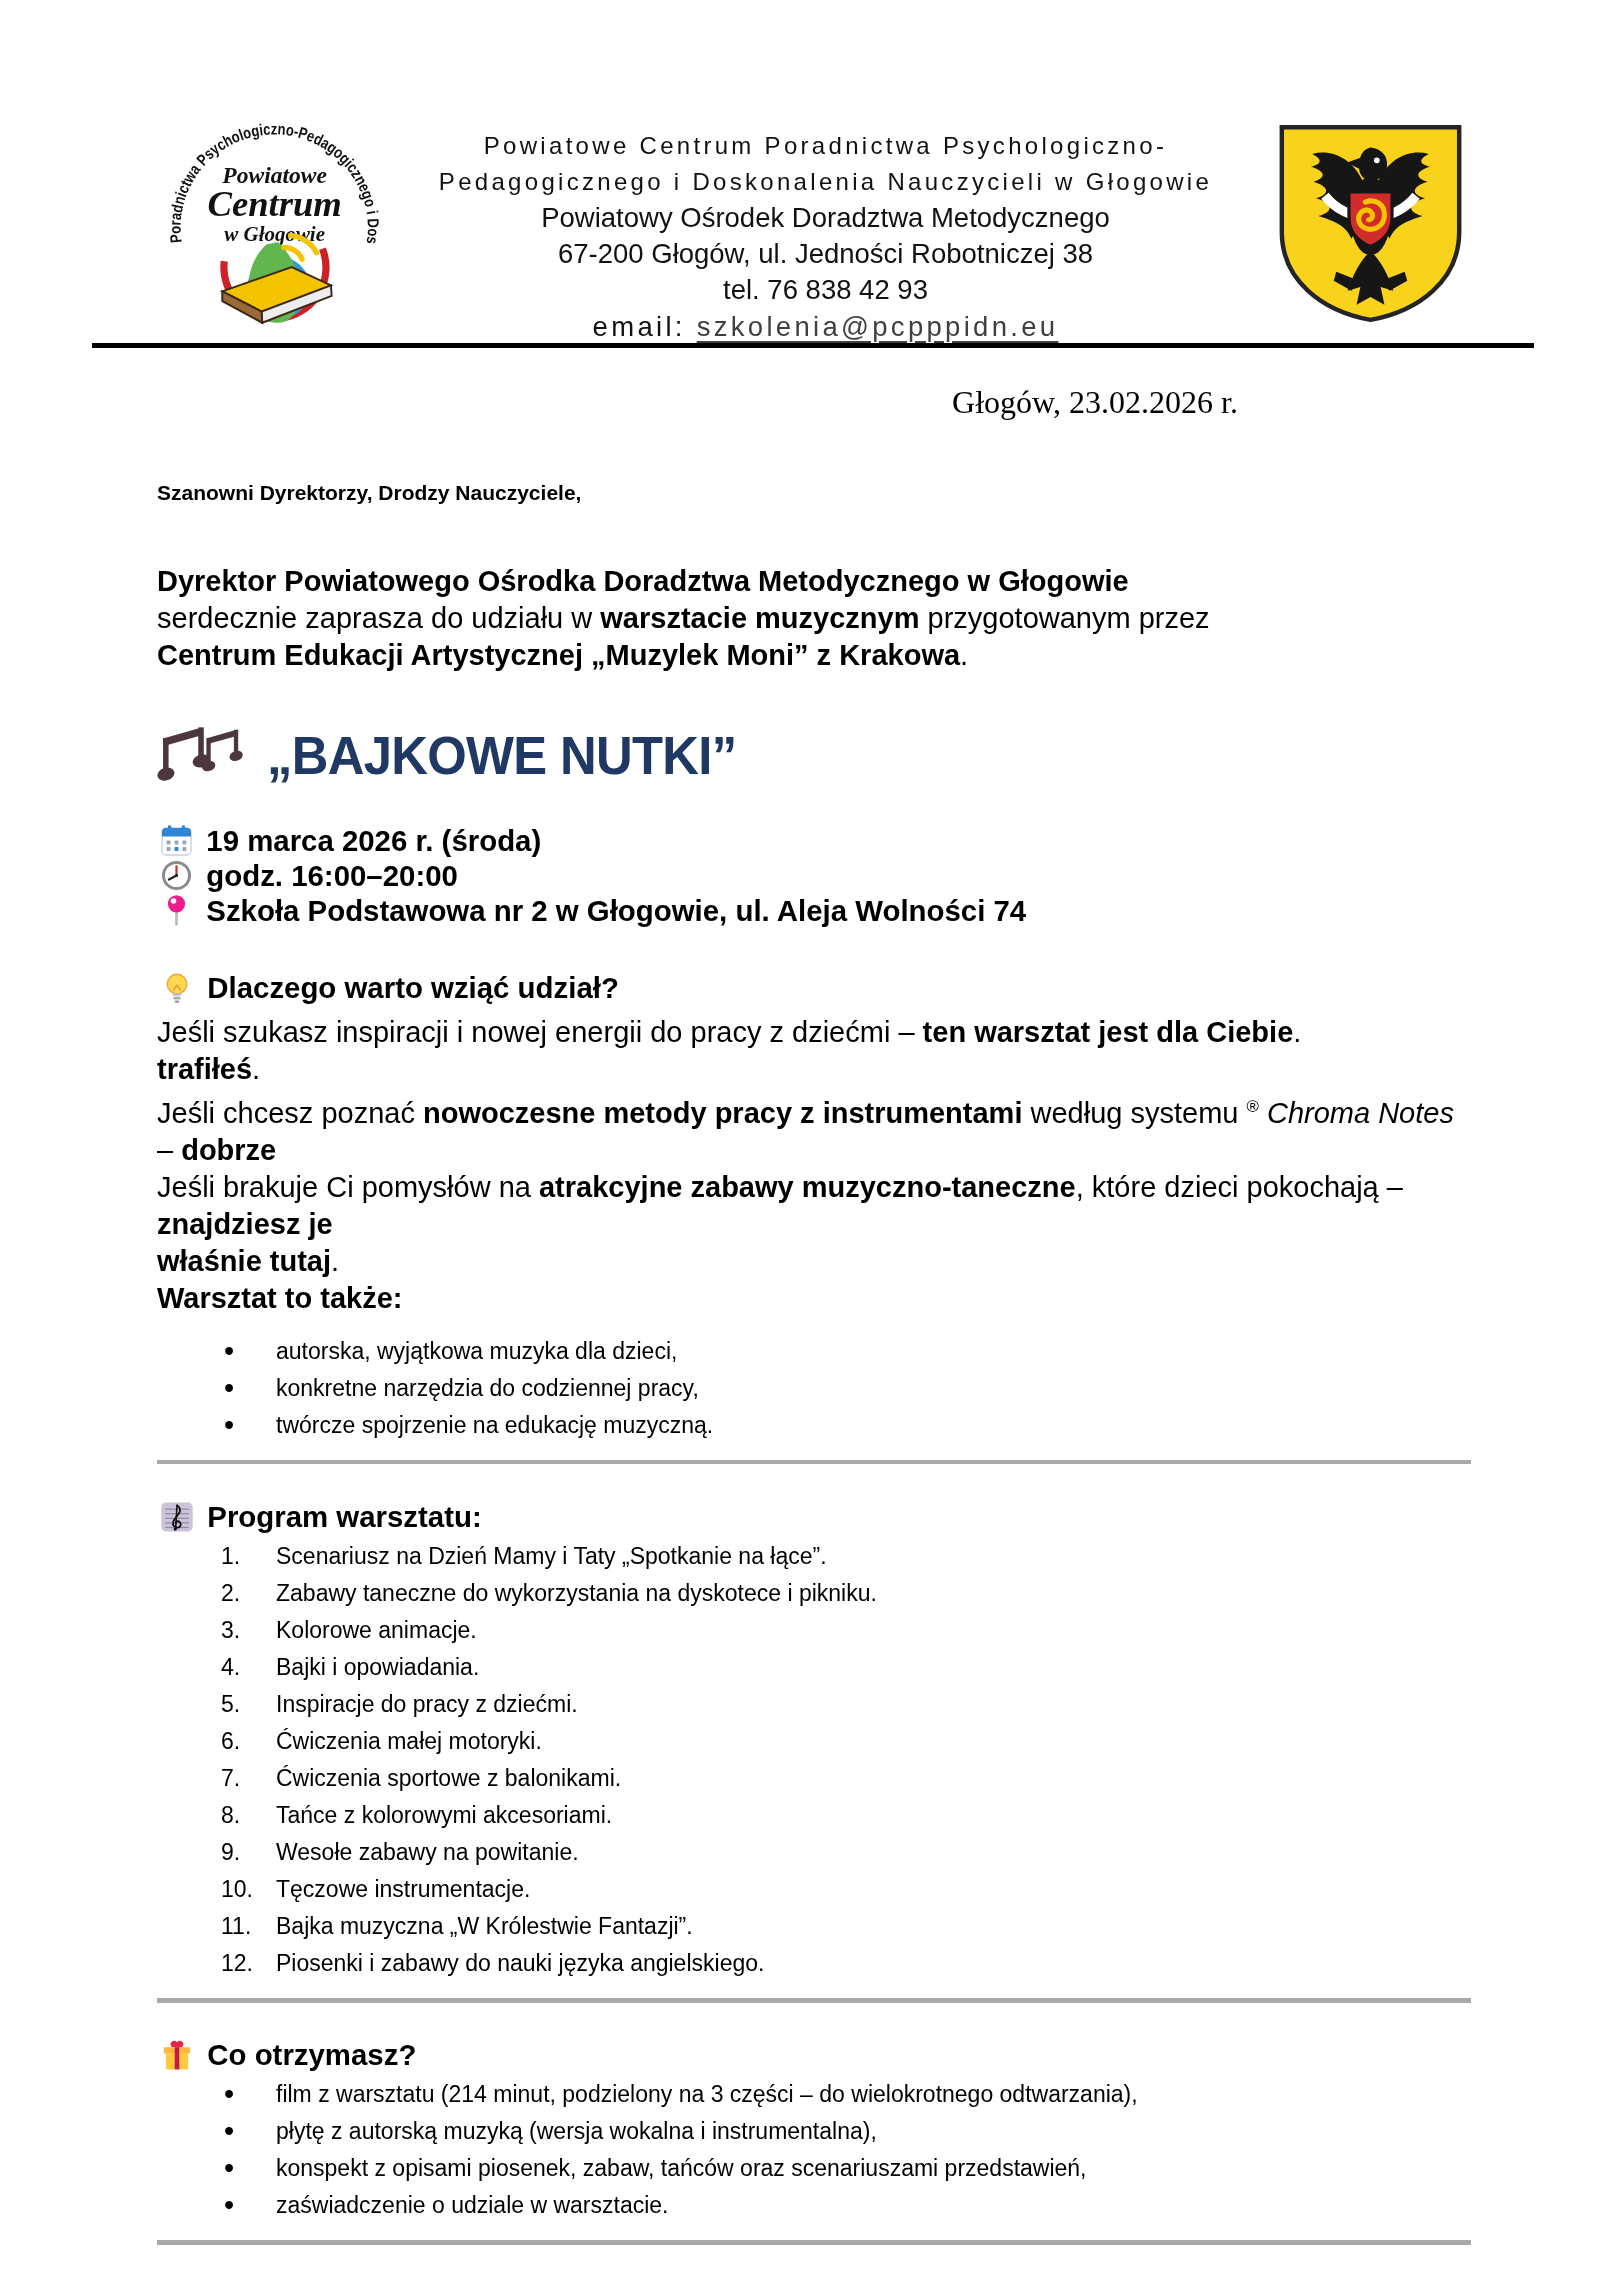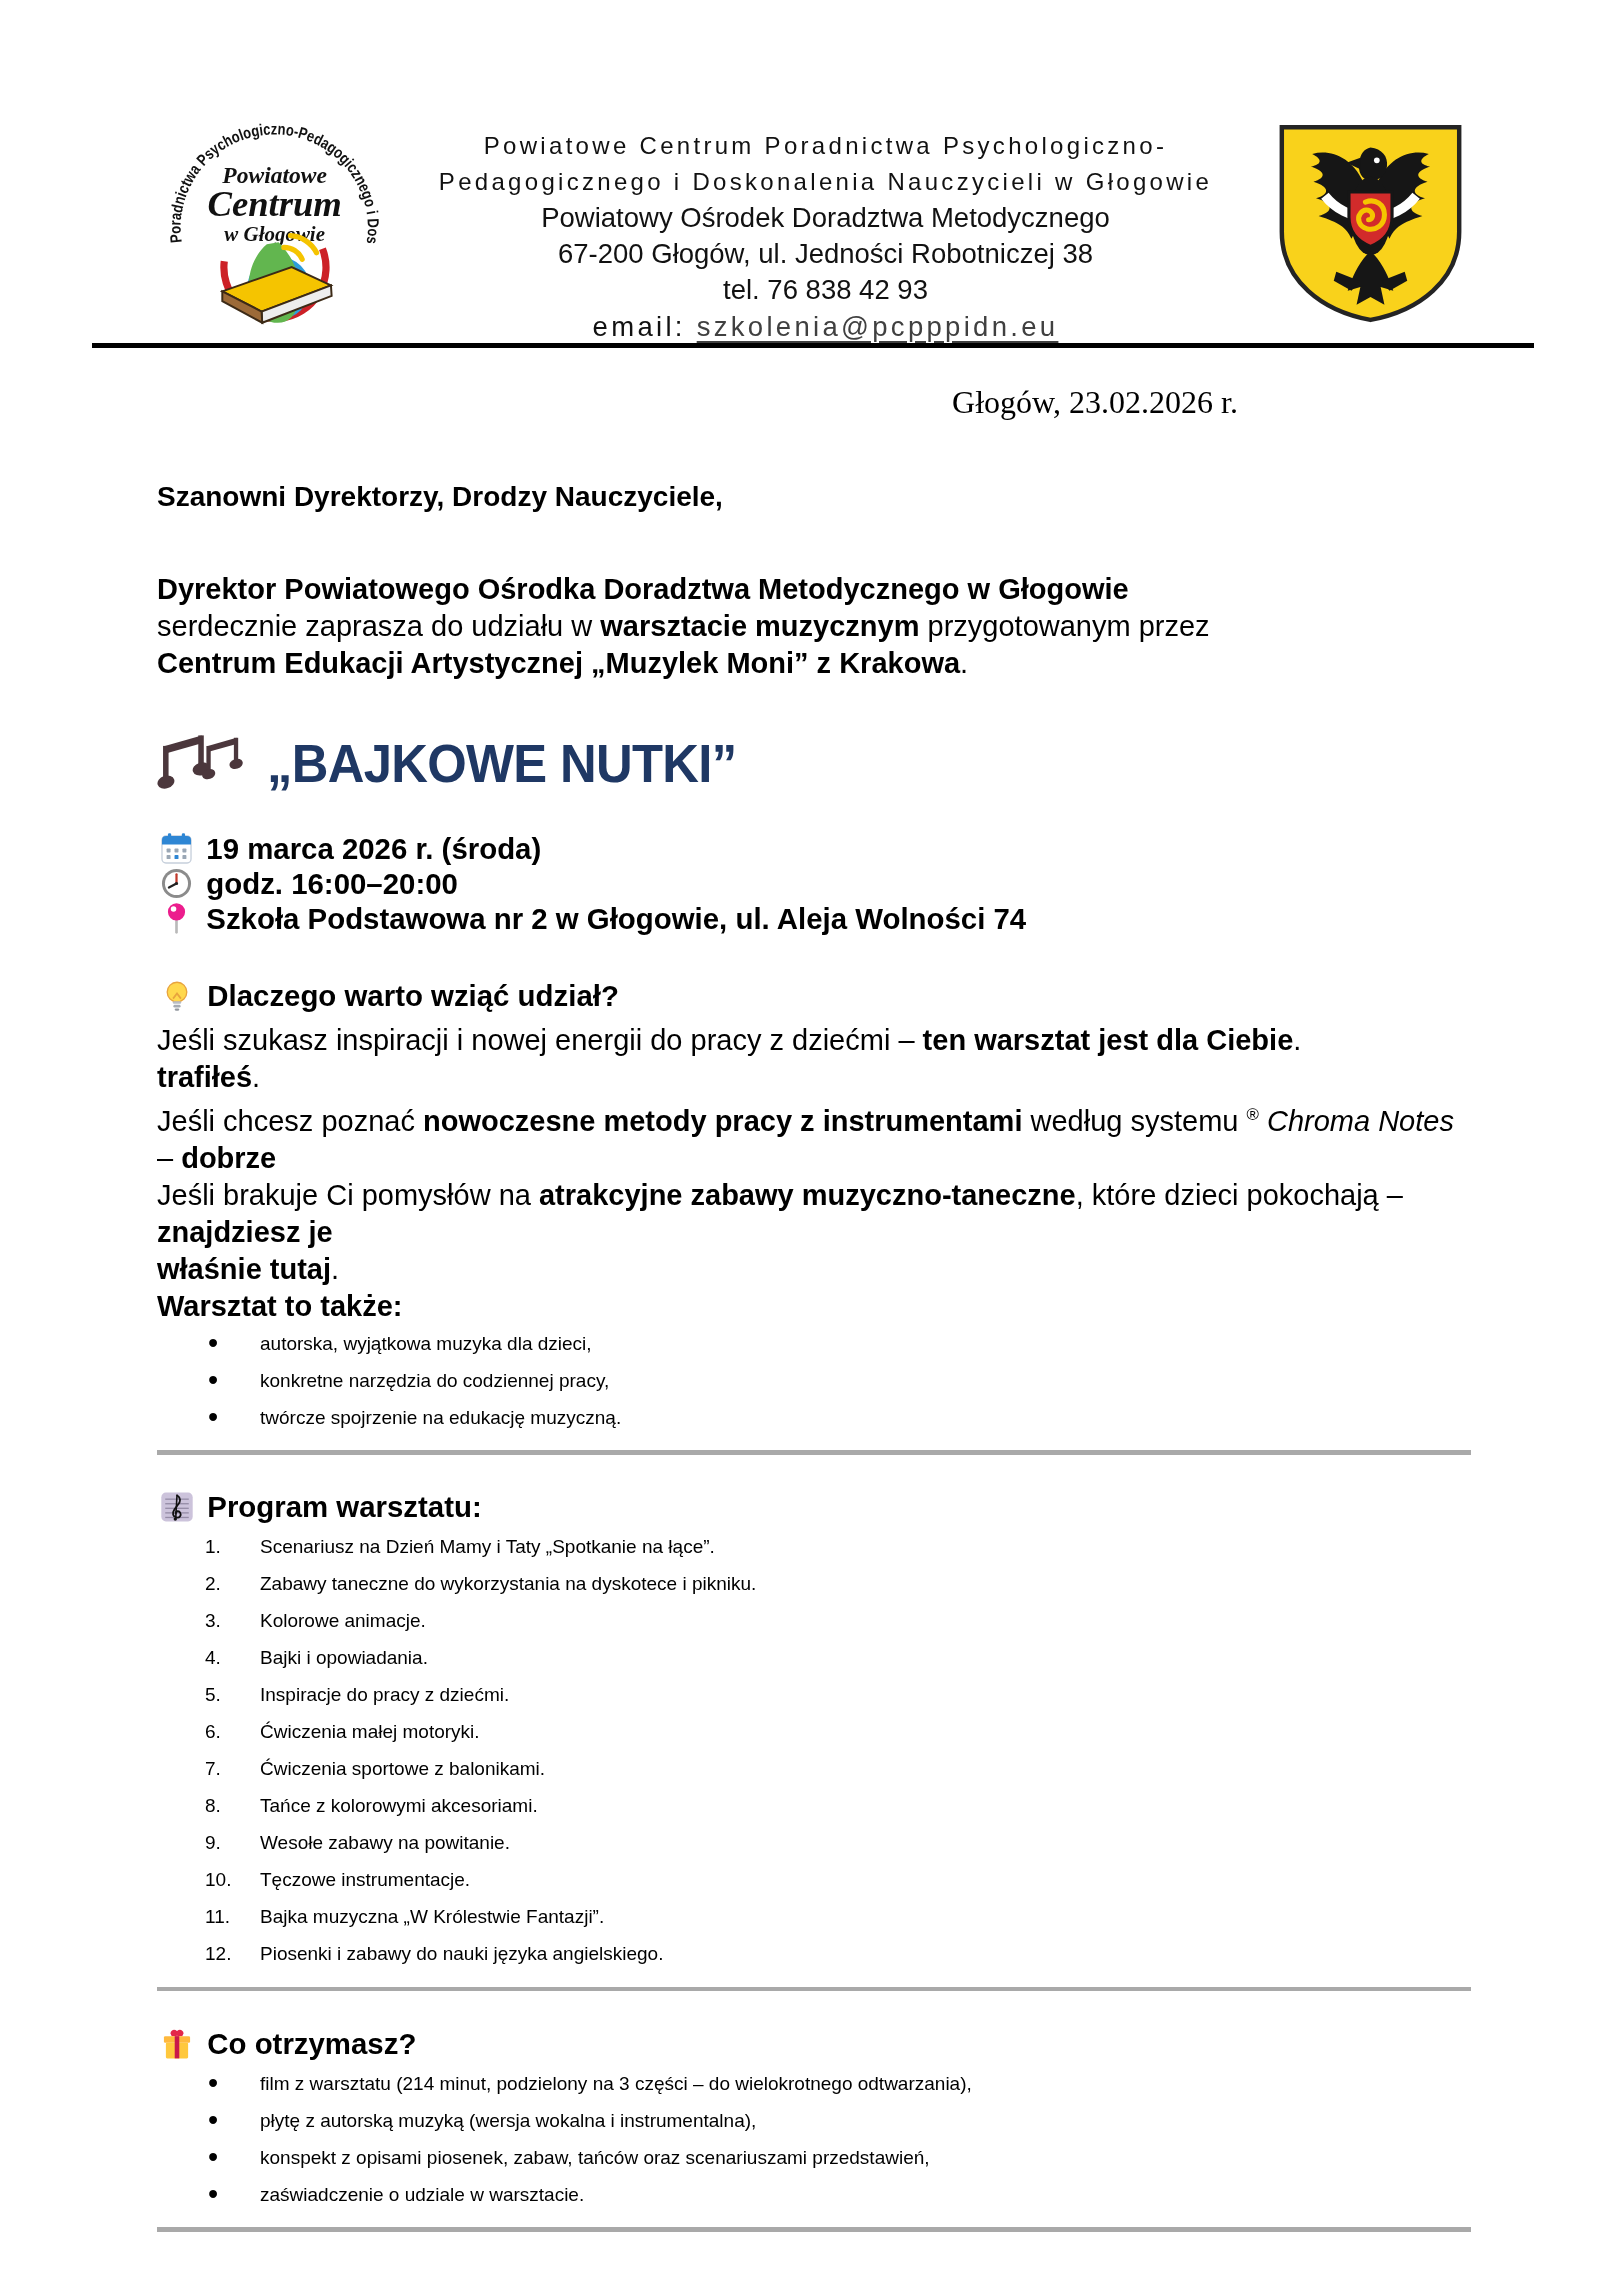--- a/index.html
+++ b/index.html
@@ -15,34 +15,34 @@
   .head-center{position:absolute;left:420px;top:128px;width:811px;text-align:center;}
   .org-spaced{font-size:24px;letter-spacing:3.3px;line-height:36px;color:#111;}
   .head-line{font-size:27.5px;line-height:36px;color:#111;}
   .email-line{font-size:27.5px;line-height:36px;letter-spacing:3.3px;color:#111;margin-top:0.7px;}
   .email-link{color:#404040;text-decoration:underline;text-underline-offset:4.6px;}
   .top-rule{position:absolute;left:92px;top:343px;width:1442px;height:4.6px;background:#000;}
   
   .content{position:absolute;left:157px;top:366px;width:1311px;}
   .date-line{font-family:"Liberation Serif",serif;font-size:32px;text-align:right;
              padding-right:230px;margin-top:18.3px;}
-  .greeting{font-size:28px;font-weight:bold;margin-top:60px;}
+  .greeting{font-size:21px;font-weight:bold;margin-top:60px;}
   .intro{margin-top:58px;font-size:29px;line-height:37px;}
   .title-row{display:flex;align-items:center;margin-top:38px;height:85px;}
   .title-text{font-size:54px;font-weight:bold;color:#1f3864;letter-spacing:-0.7px;
               transform:scaleX(.94);transform-origin:left center;white-space:nowrap;}
   .details{margin-top:26px;}
   .detail-row{display:flex;align-items:center;height:35px;font-size:29.4px;font-weight:bold;}
   .detail-row .dicon{width:33px;height:33px;margin-left:3.3px;margin-right:13px;flex:0 0 auto;}
   .sect-head{display:flex;align-items:center;font-size:29.4px;font-weight:bold;height:37px;}
   .sect-head .hicon{width:34px;height:34px;margin-left:3.3px;margin-right:13px;flex:0 0 auto;}
   .why{margin-top:41px;}
   .para{font-size:29px;line-height:37px;}
   .why .para{margin-top:7.9px;}
-  ul.blist,ol.nlist{list-style:none;margin:0;padding:0;font-size:19px;line-height:37px;}
+  ul.blist,ol.nlist{list-style:none;margin:16px;padding:0;font-size:23px;line-height:37px;}
   ul.blist li{position:relative;padding-left:103px;}
   ul.blist li::before{content:"•";position:absolute;left:51px;font-size:29px;}
   ol.nlist{counter-reset:n;}
   ol.nlist li{position:relative;padding-left:103px;counter-increment:n;line-height:37px;}
   ol.nlist li::before{content:counter(n) ".";position:absolute;left:48px;}
   .divider{height:4.6px;background:#a9a9a9;margin-top:14.4px;width:1314px;}
   .program{margin-top:34px;}
   .program ol{margin-top:2.6px;}
   .receive{margin-top:34px;}
   .receive ul{margin-top:2.6px;}

